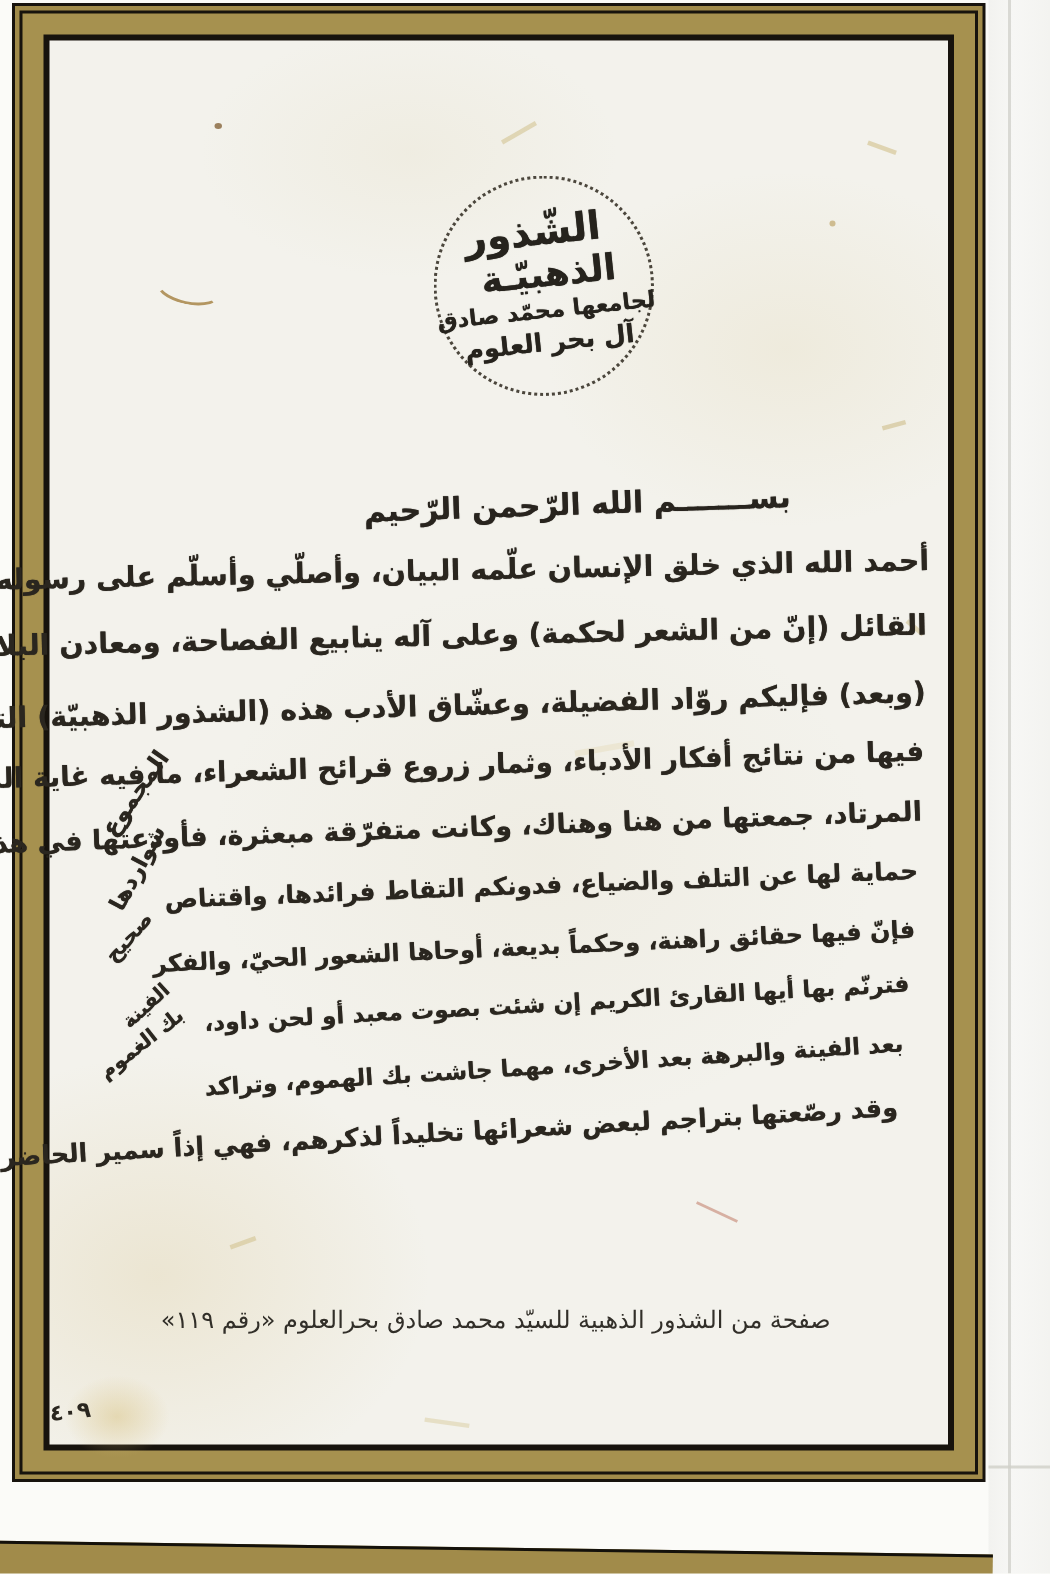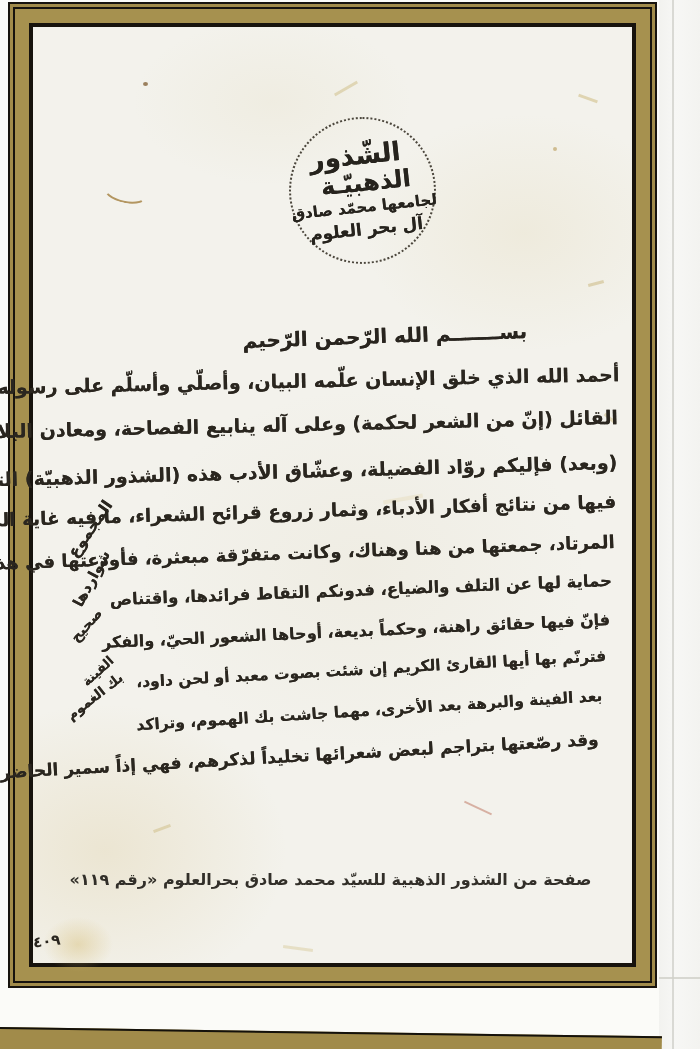--- a/index.html
+++ b/index.html
@@ -59,21 +59,21 @@
   .margin-word{position:absolute;direction:rtl;white-space:nowrap;font-weight:bold;color:#2a261f;
     transform-origin:left bottom;text-shadow:0 0 .5px rgba(42,38,31,.85);}
   .m0{left:46px;top:515px;font-size:16px;transform:rotate(-55deg);}
   .m1{left:52px;top:565px;font-size:15px;transform:rotate(-62deg);}
   .m2{left:46px;top:602px;font-size:14px;transform:rotate(-48deg);}
   .m3{left:56px;top:647px;font-size:13px;transform:rotate(-42deg);}
   .m4{left:40px;top:680px;font-size:13.5px;transform:rotate(-38deg);}
 
   
   .caption{position:absolute;top:843px;left:30px;right:34px;direction:rtl;text-align:center;
-    font-size:16px;font-weight:bold;color:#322f29;letter-spacing:.2px;}
+    font-size:16px;font-weight:normal;color:#322f29;letter-spacing:.2px;}
   .folio{position:absolute;left:0px;top:905px;font-size:15px;font-weight:bold;color:#2a261f;
     transform:rotate(-6deg);}
 
   
   .stain{position:absolute;pointer-events:none;}
   .st1{left:110px;top:55px;width:5px;height:4px;background:#7d5a2e;border-radius:50%;opacity:.75;}
   .st2{left:70px;top:152px;width:42px;height:20px;border:2px solid transparent;
        border-bottom-color:#a4803f;border-radius:50%;transform:rotate(12deg);opacity:.8;}
   .st3{left:300px;top:60px;width:26px;height:3px;background:#cdbb82;transform:rotate(-30deg);opacity:.5;}
   .st4{left:545px;top:70px;width:20px;height:3px;background:#cdbb82;transform:rotate(20deg);opacity:.55;}

